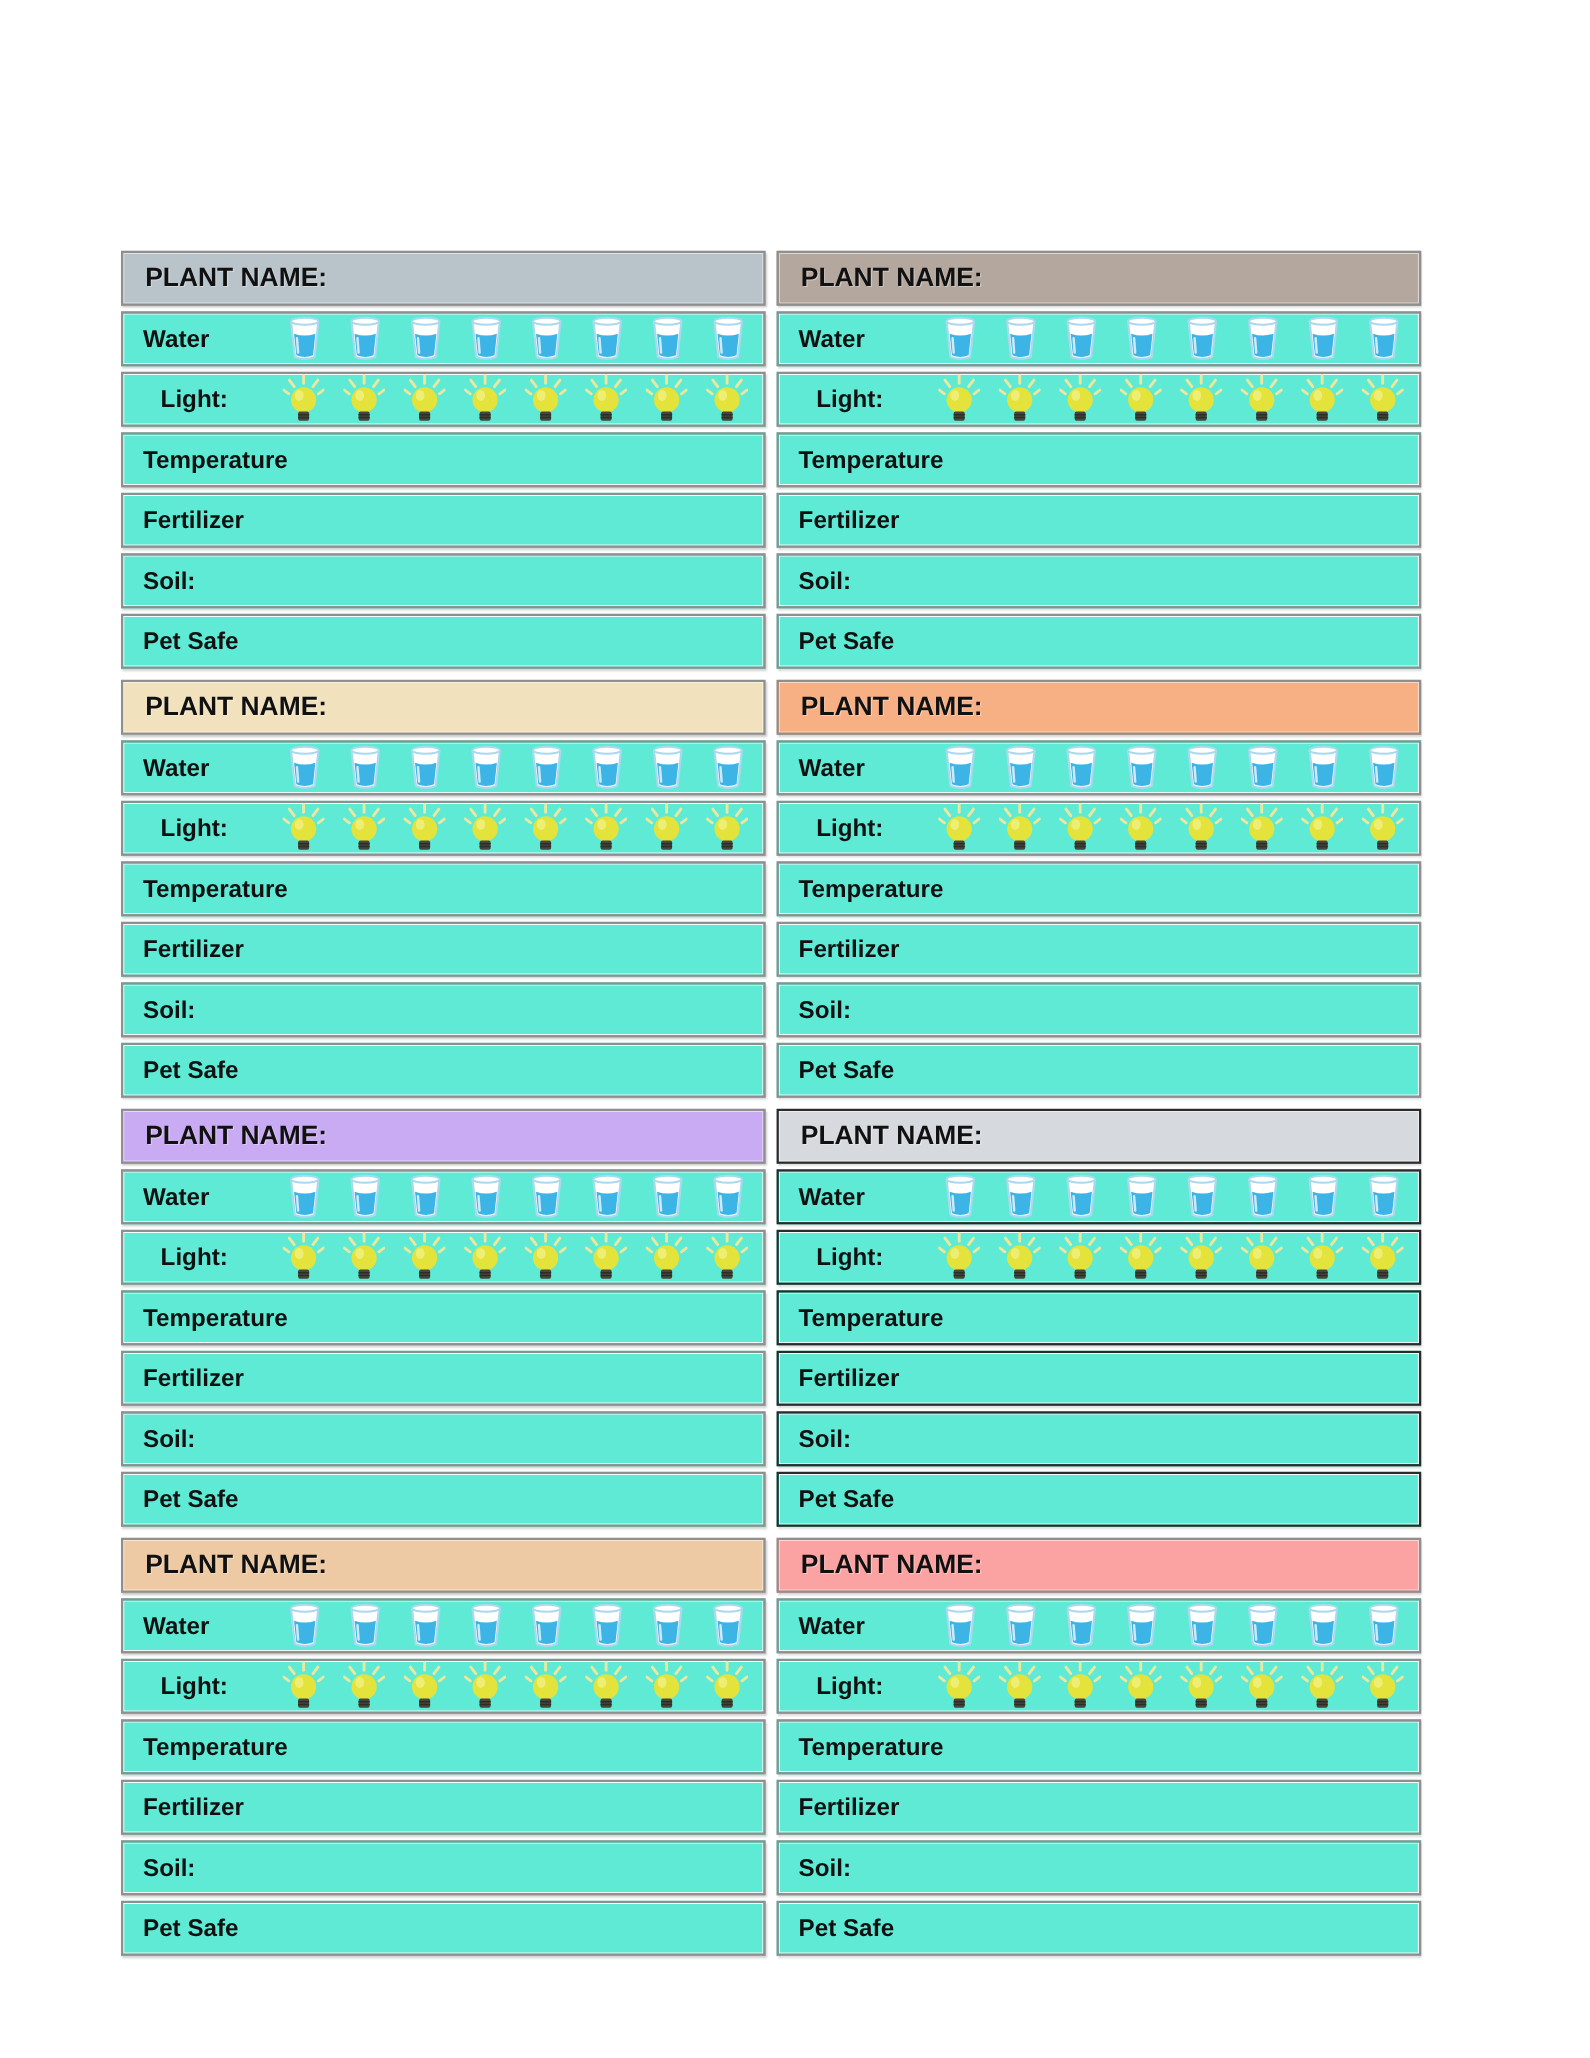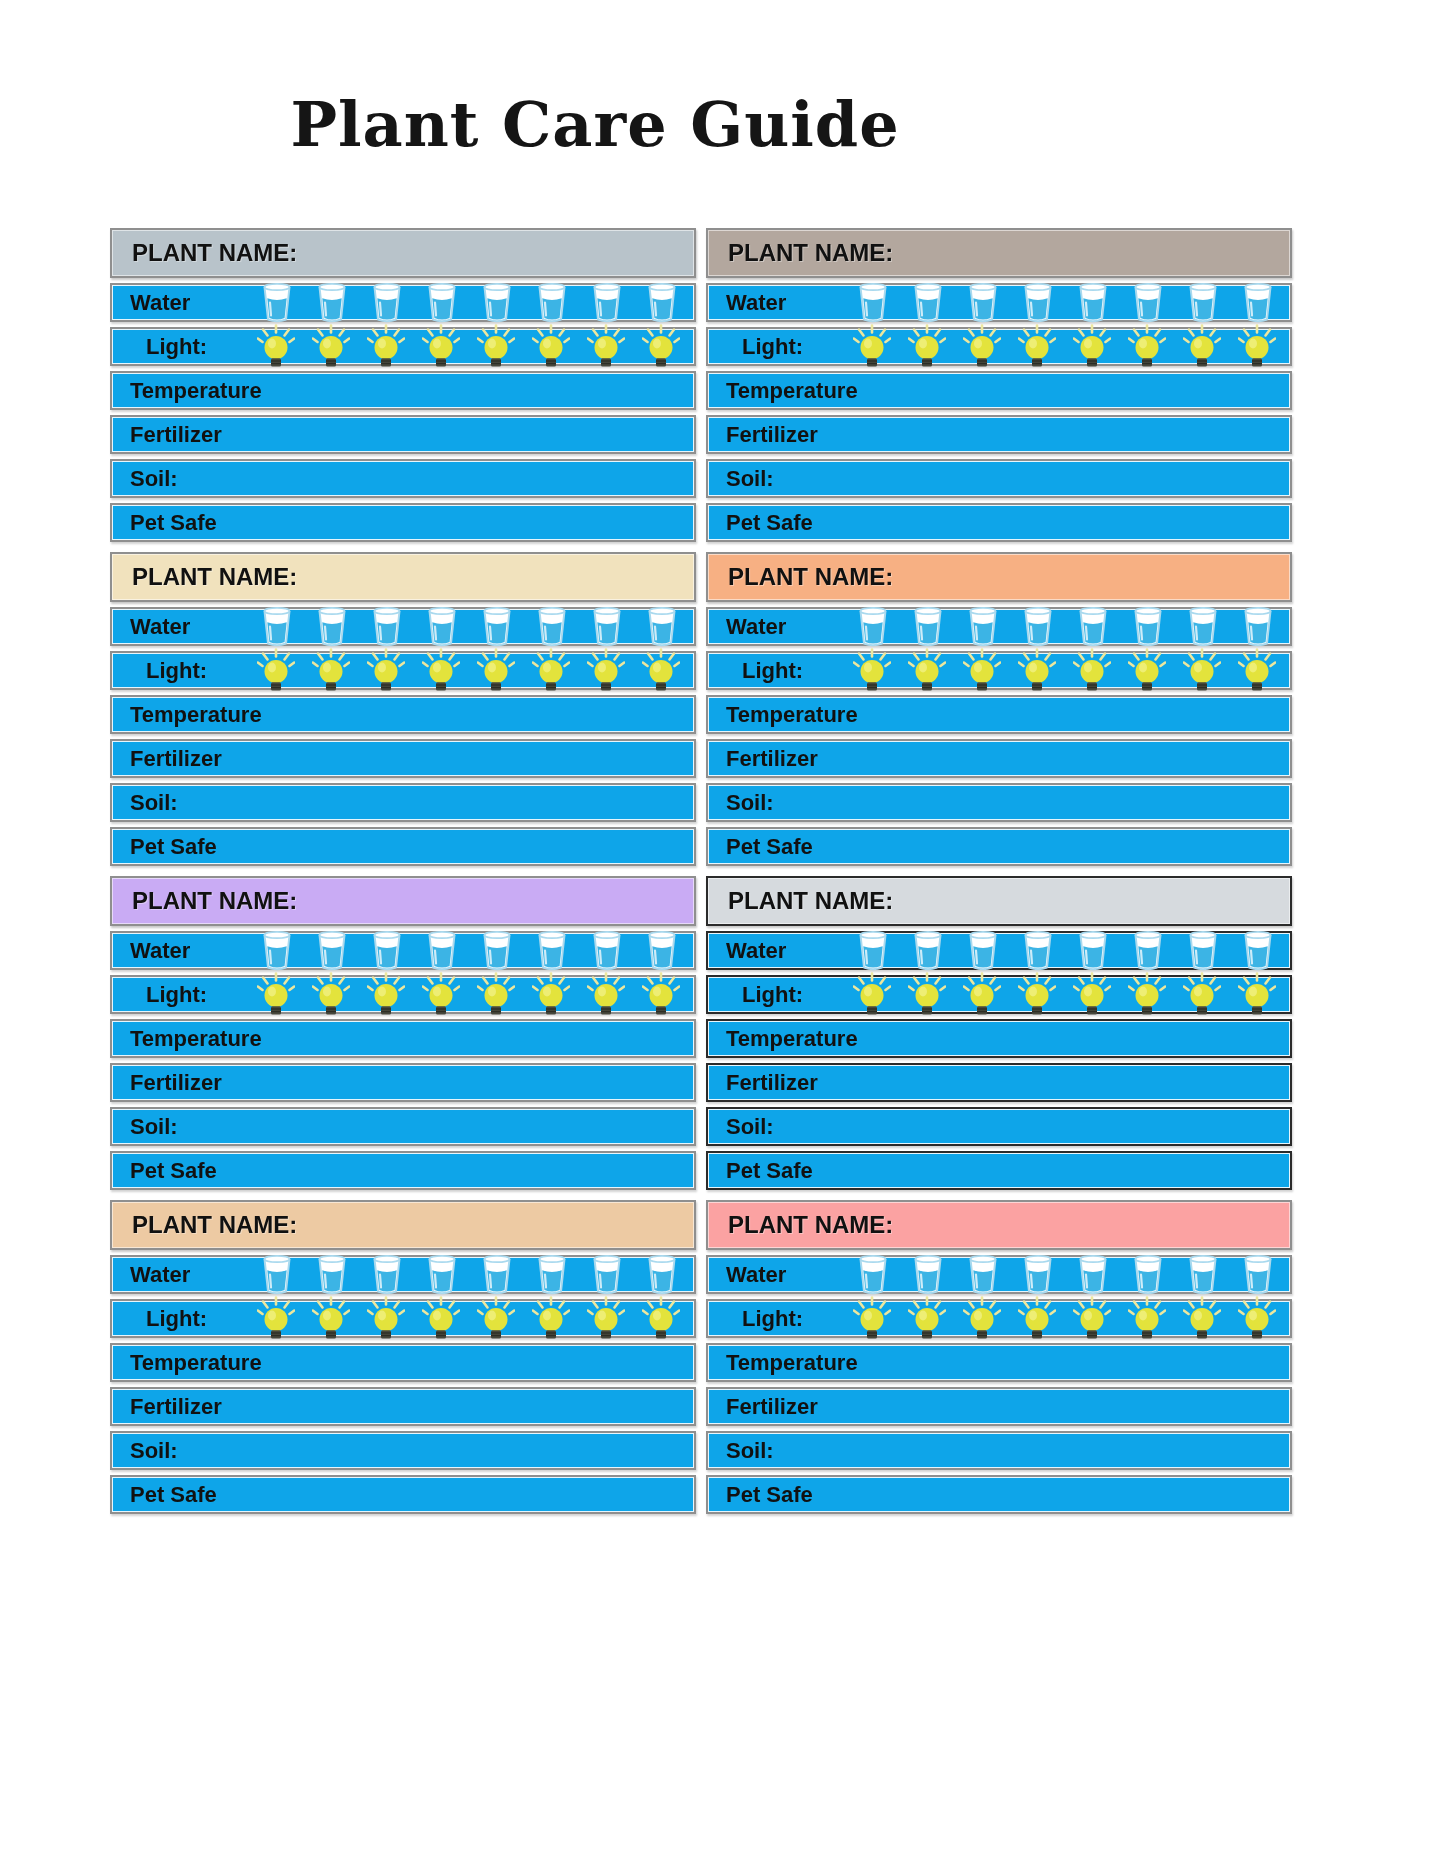--- a/index.html
+++ b/index.html
@@ -27,44 +27,41 @@
          grid-template-columns:586px 586px;column-gap:46px;row-gap:7px;gap:10px;}
 
   .card{--bc:#8f8f8f;width:586px;}
   .card-header{height:50px;box-sizing:border-box;border:2px solid var(--bc);
                margin-bottom:5px;display:flex;align-items:center;padding-left:20px;
                box-shadow:1px 2px 2px rgba(0,0,0,0.22), inset 0 0 0 1px rgba(255,255,255,0.55);}
   .card-header .hdr-label{font-weight:700;font-size:24px;color:#111;
                text-shadow:1px 1px 0 rgba(255,255,255,0.35);}
   .card-header .hdr-value{flex:1;height:100%;}
 
-  .card-row{height:39px;box-sizing:border-box;border:2px solid var(--bc);
-            margin-bottom:5px;background:#0ea5e9;display:flex;align-items:center;
+  .card-row{height:50px;box-sizing:border-box;border:2px solid var(--bc);
+            margin-bottom:5px;background:#5eead4;display:flex;align-items:center;
             padding-left:18px;
             box-shadow:1px 2px 2px rgba(0,0,0,0.18), inset 0 0 0 1px rgba(255,255,255,0.9);}
   .card-row:last-child{margin-bottom:0;}
   .row-label{font-weight:700;font-size:22px;color:#111;flex:0 0 auto;}
   .row-value{flex:1;height:100%;}
 
   .icon-strip{display:flex;align-items:center;flex:0 0 auto;}
   .row-water .row-label{width:131px;}
   .row-light .row-label{width:111px;margin-left:16px;}
   .row-water .icon-strip{gap:23px;}
   .row-light .icon-strip{gap:17px;}
   .icon-strip svg{display:block;}
 </style>
 </head>
 <body>
 
 <div class="page">
 
 
-  <div class="title-wrap">
-    <h1>Plant Care Guide</h1>
-  </div>
 
   <div class="cards">
   <section class="card" style="--bc: #8f8f8f;">
     <div class="card-header" style="background: rgb(184, 195, 202);">
       <span class="hdr-label">PLANT NAME:</span>
       <span class="hdr-value"></span>
     </div>
     <div class="card-row row-water">
       <span class="row-label">Water</span>
       <span class="icon-strip">

